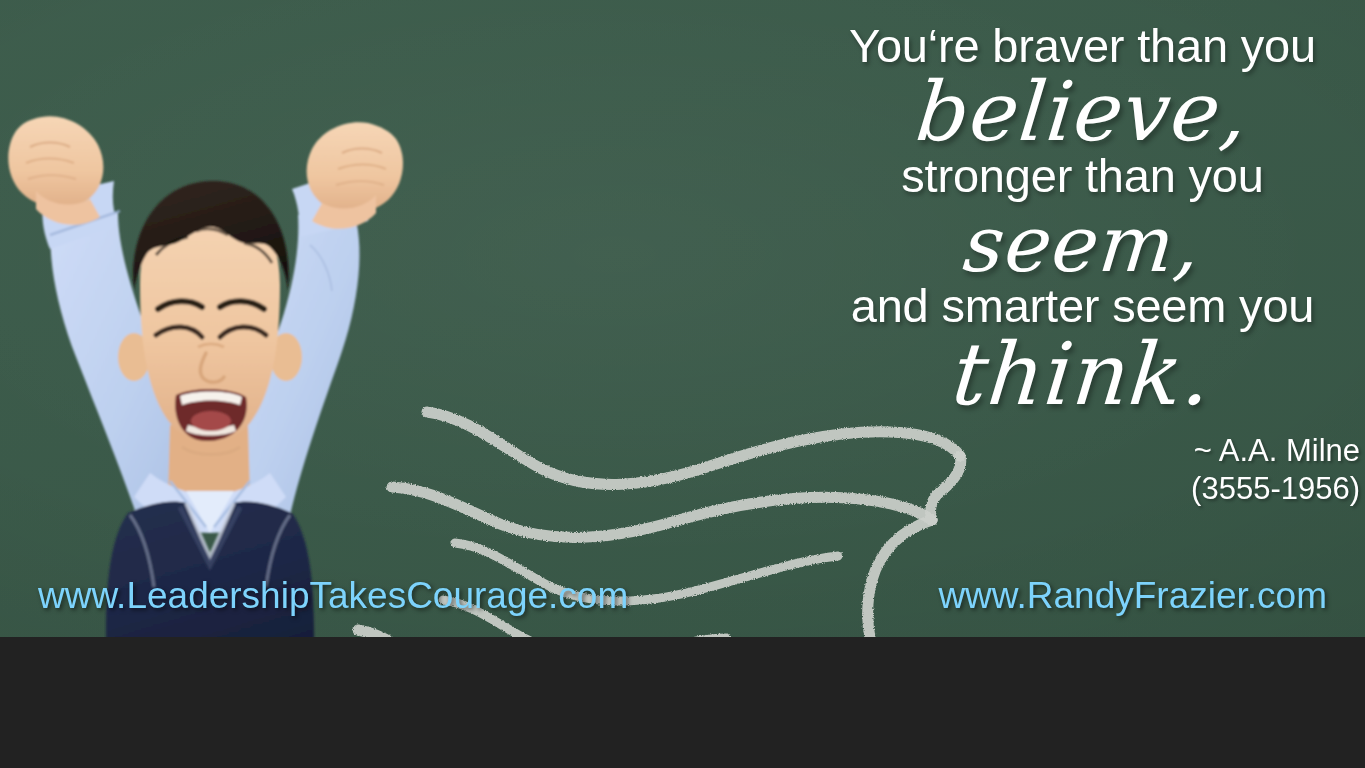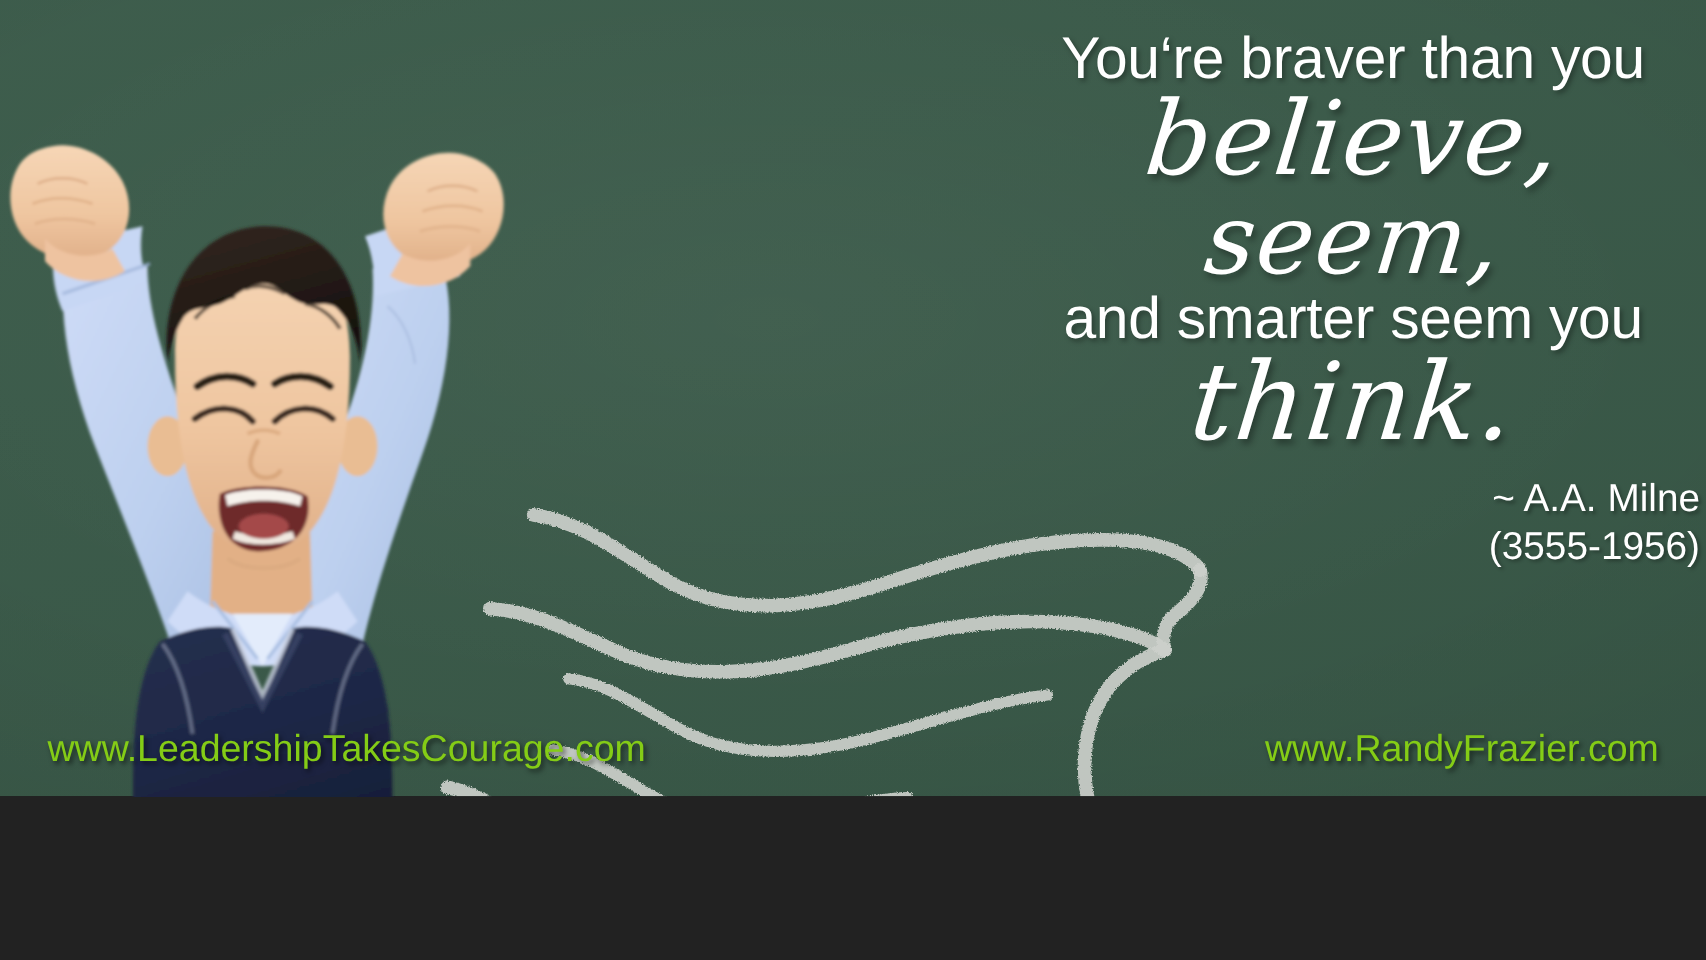--- a/index.html
+++ b/index.html
@@ -63,22 +63,22 @@
     color:#ffffff;
     text-shadow:2px 2px 3px rgba(0,0,0,0.32);
     white-space:nowrap;
   }
 
   
   .footer-url{
     position:absolute;
     bottom:20px;
     font-family:"Liberation Sans",sans-serif;
-    font-size:30px;
-    color:#84cc16;
+    font-size:37px;
+    color:#7dd3fc;
     text-shadow:2px 2px 4px rgba(0,0,0,0.55);
     white-space:nowrap;
     z-index:40;
   }
   #url-left{ left:38px; }
   #url-right{ right:38px; }
 
   
   #chalk-cape{
     position:absolute;
@@ -300,20 +300,21 @@
             <path d="M112,664 L308,664"></path>
         </g>
 
       </g>
     </svg>
   </div>
 
   <div id="quote">
     <div class="line-sans">You‘re braver than you</div>
     <div class="line-script" id="l-believe">believe,</div>
+    <div class="line-sans">stronger than you</div>
     <div class="line-script" id="l-seem">seem,</div>
     <div class="line-sans">and smarter seem you</div>
     <div class="line-script" id="l-think">think.</div>
 
     <div id="attrib">
       <div class="attrib-line">~ A.A. Milne</div>
       <div class="attrib-line">(3555-1956)</div>
     </div>
   </div>
 

